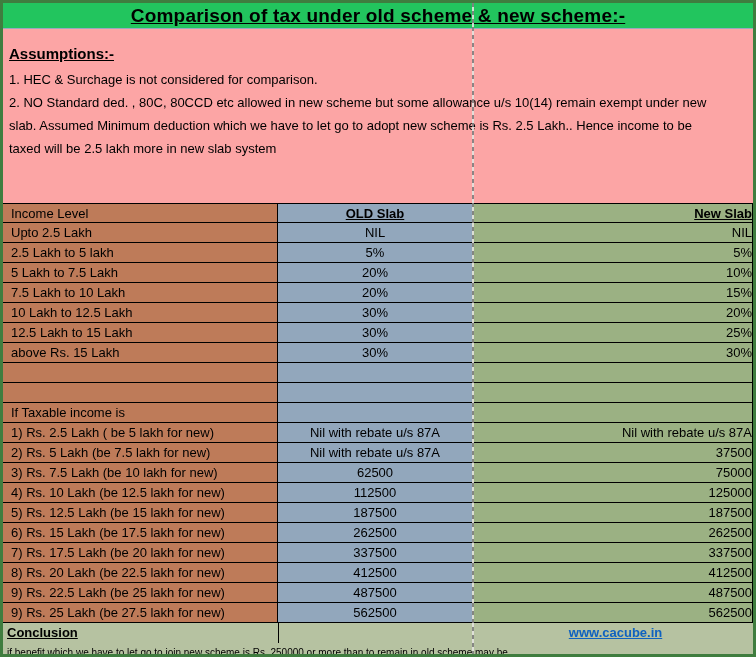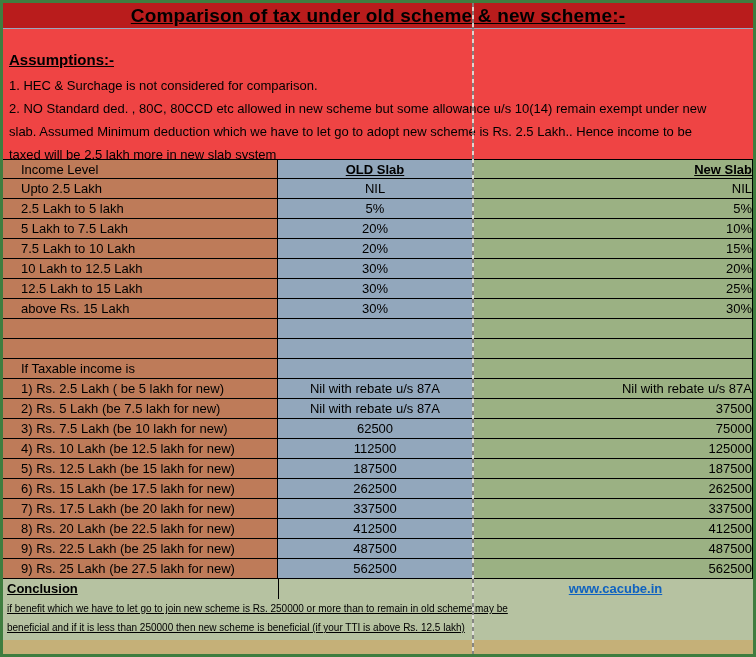--- a/index.html
+++ b/index.html
@@ -4,40 +4,40 @@
 <style>
   * { margin:0; padding:0; box-sizing:border-box; }
   html,body { width:756px; height:657px; }
   body { font-family:"Liberation Sans", sans-serif; color:#000; }
   .sheet {
     position:relative; width:756px; height:657px;
     border:3px solid #3f7d3f; background:#c5b078; overflow:hidden;
   }
   
   .title-band {
-    height:26px; background:#b91c1c; border-bottom:1px solid #9aa7be;
+    height:26px; background:#22c55e; border-bottom:1px solid #9aa7be;
     text-align:center;
   }
   .title-band .title {
     display:inline-block; font-weight:bold; font-size:19px; line-height:25px;
     text-decoration:underline; letter-spacing:0.2px;
   }
   
-  .assumptions { height:130px; background:#ef4444; padding:22px 6px 0 6px; }
+  .assumptions { height:174px; background:#fca5a5; padding:16px 6px 0 6px; }
   .assump-heading {
     font-weight:bold; font-size:15px; text-decoration:underline; margin-bottom:6px;
   }
   .assump-line { font-size:13px; line-height:23px; white-space:nowrap; }
   
   .tbl { display:grid; grid-template-columns:275px 194px 281px; }
   .tbl .cell {
     height:20px; line-height:19px; font-size:13px;
     border-bottom:1px solid #000; overflow:hidden; white-space:nowrap;
   }
-  .c1 { background:#be7b59; padding-left:18px; border-right:1px solid #000; }
+  .c1 { background:#be7b59; padding-left:8px; border-right:1px solid #000; }
   .c2 { background:#92a7bc; text-align:center; }
   .c3 { background:#9bb183; text-align:right; border-right:1px solid #000; }
   .hdr-cell { border-top:1px solid #000; }
   .hdr-text { font-weight:bold; text-decoration:underline; }
   .row { display:contents; }
   
   .conclusion { height:61px; background:#b6c2a1; position:relative; }
   .concl-row1 { height:20px; position:relative; }
   .concl-heading {
     display:inline-block; font-weight:bold; font-size:13px; line-height:19px;

